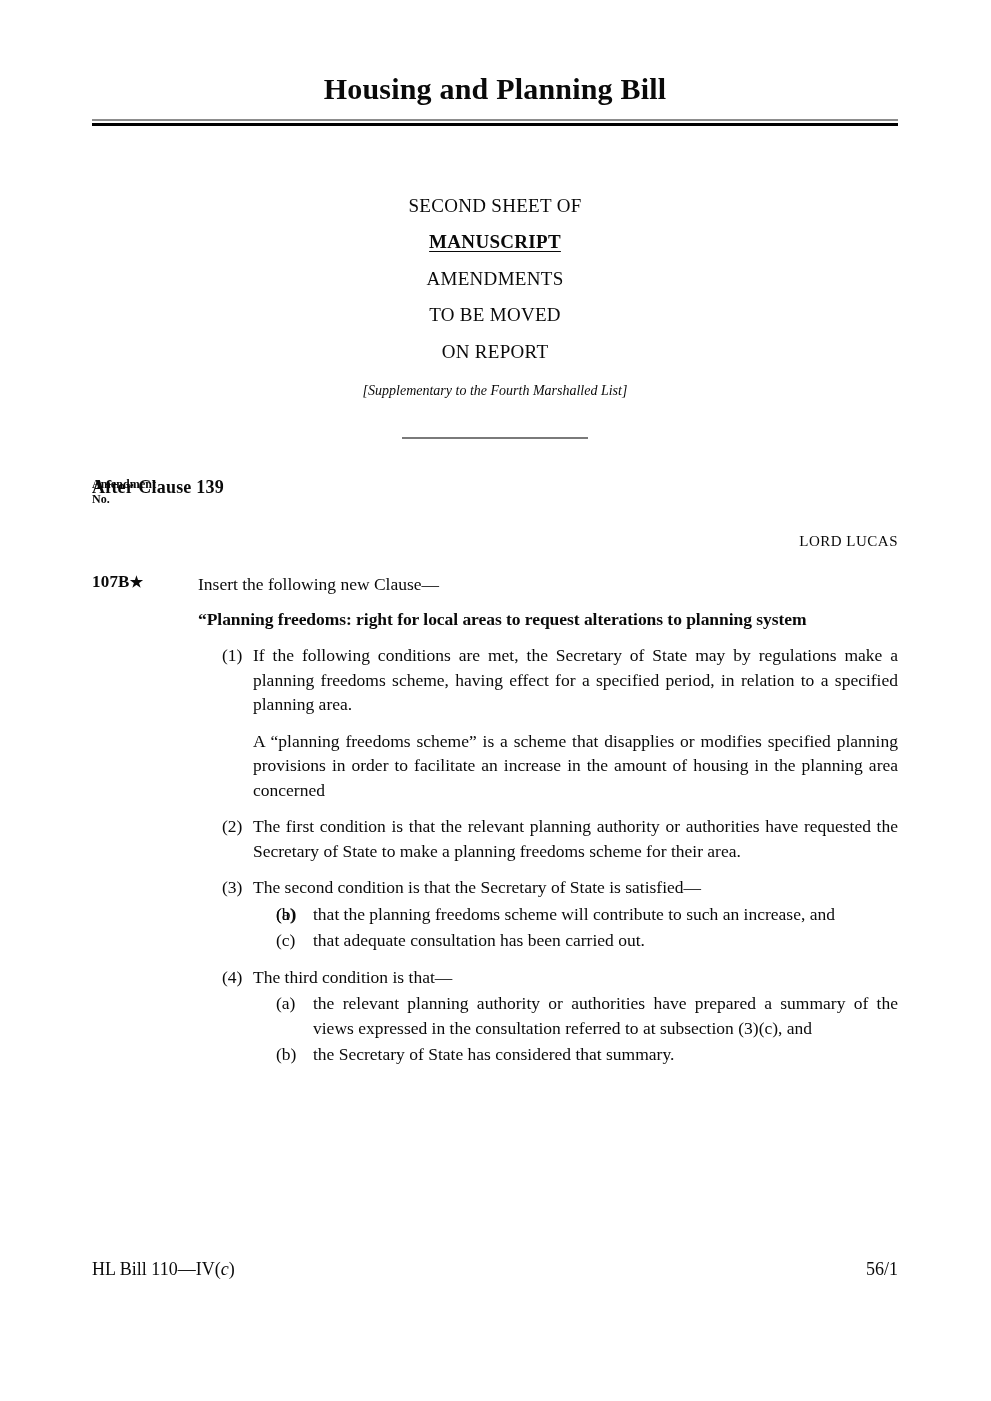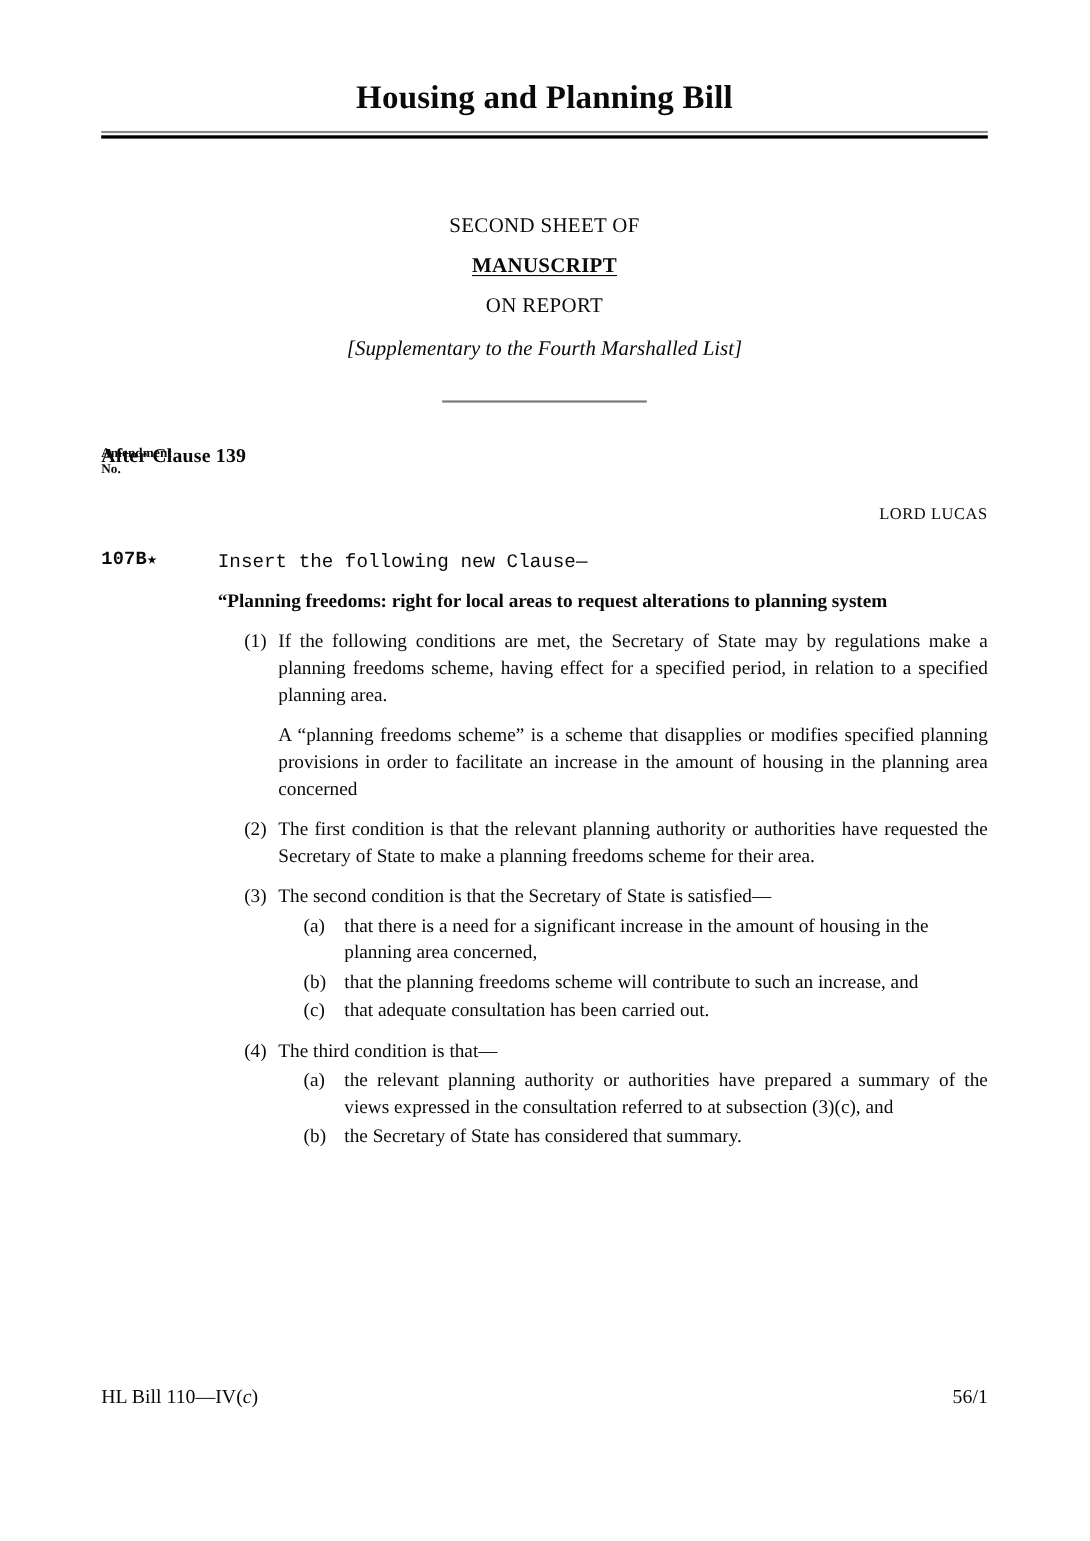--- a/index.html
+++ b/index.html
@@ -56,21 +56,21 @@
     line-height: 36.5px;
     letter-spacing: 0.3px;
   }
   .header-line.strong {
     font-weight: bold;
     text-decoration: underline;
     text-underline-offset: 3px;
   }
   .header-note {
     font-style: italic;
-    font-size: 19px;
+    font-size: 14px;
     line-height: 36px;
     margin-top: 3px;
   }
   .short-rule {
     width: 186px;
     height: 2px;
     background: #7a7a7a;
     margin: 28px auto 0 auto;
   }
 
@@ -99,21 +99,20 @@
     font-size: 15px;
     margin-top: 26px;
     letter-spacing: 0.5px;
   }
 
   
   .insert-row {
     position: relative;
     margin-top: 22px;
     min-height: 24px;
-    font-family: Liberation Mono, monospace;
   }
   .amend-number {
     position: absolute;
     left: 0;
     top: 0;
     font-size: 17px;
     font-weight: bold;
     letter-spacing: 0.2px;
   }
   .amend-number .star {
@@ -209,20 +208,22 @@
   <div class="bill-title">Housing and Planning Bill</div>
 
   <div class="rule-double">
     <div class="r1"></div>
     <div class="r2"></div>
   </div>
 
   <div class="header-block">
     <div class="header-line">SECOND SHEET OF</div>
     <div class="header-line strong">MANUSCRIPT</div>
+    <div class="header-line">AMENDMENTS</div>
+    <div class="header-line">TO BE MOVED</div>
     <div class="header-line">ON REPORT</div>
     <div class="header-note">[Supplementary to the Fourth Marshalled List]</div>
     <div class="short-rule"></div>
   </div>
 
   <div class="amend-head">
     <div class="amend-no-label">
       <div>Amendment</div>
       <div>No.</div>
     </div>
@@ -250,21 +251,20 @@
     <span>The first condition is that the relevant planning authority or authorities have requested the Secretary of State to make a planning freedoms scheme for their area.</span>
   </div>
 
   <div class="sub tight">
     <span class="marker">(3)</span>
     <span>The second condition is that the Secretary of State is satisfied—</span>
   </div>
 
   <div class="item left">
     <span class="marker">(a)</span>
-    <span>that there is a need for a significant increase in the amount of housing in the planning area concerned,</span>
   </div>
   <div class="item left">
     <span class="marker">(b)</span>
     <span>that the planning freedoms scheme will contribute to such an increase, and</span>
   </div>
   <div class="item left">
     <span class="marker">(c)</span>
     <span>that adequate consultation has been carried out.</span>
   </div>
 

